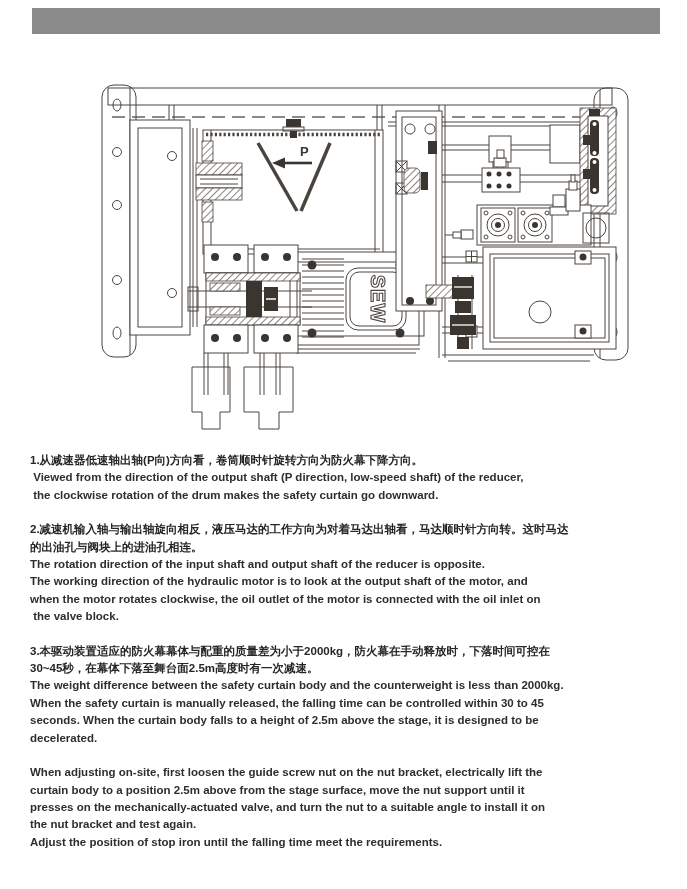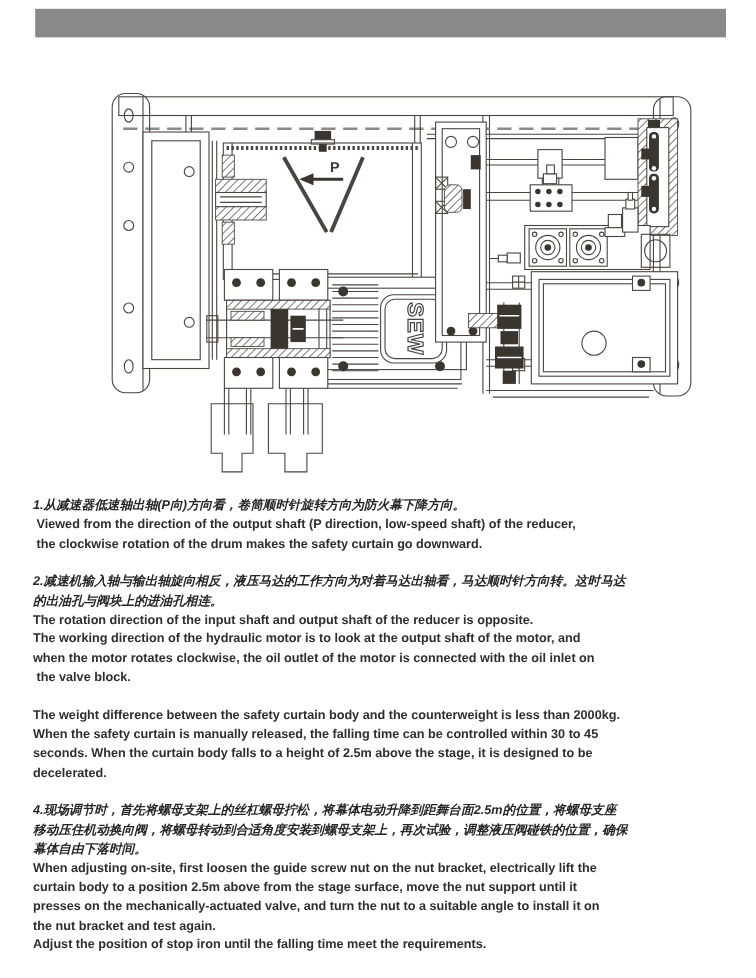--- a/index.html
+++ b/index.html
@@ -24,21 +24,21 @@
   .s{stroke:#4a443e;stroke-width:1;fill:none;}
   .sw{stroke:#4a443e;stroke-width:1;fill:#ffffff;}
   .d{fill:#3b3530;stroke:none;}
   .hh{fill:url(#h);stroke:#4a443e;stroke-width:0.8;}
   .thick{stroke:#4a443e;stroke-width:3.5;fill:none;}
   .lbl{font-family:"Liberation Sans","DejaVu Sans",sans-serif;font-size:13px;font-weight:600;fill:#3b3530;}
   .brand{font-family:"Liberation Sans","DejaVu Sans",sans-serif;font-size:20px;font-weight:bold;
          fill:#ffffff;stroke:#4a443e;stroke-width:1.1;letter-spacing:1px;}
   .content{margin:9px 30px 0 30px;font-size:11.5px;line-height:17.4px;}
   .para{margin:0 0 17px 0;}
-  .zh{white-space:pre-wrap;font-weight:600;color:#262626;font-style:italic;}
+  .zh{white-space:pre-wrap;font-weight:600;color:#262626;}
   .en{white-space:pre-wrap;font-weight:700;color:#2e2e2e;}
 </style>
 </head>
 <body>
 
 <div class="page">
 
   <div class="header-bar">
     <span>5  设备使用须知/Notice on Usage</span>
   </div>
@@ -320,29 +320,28 @@
     </section>
     <section class="para">
       <div class="zh">2.减速机输入轴与输出轴旋向相反，液压马达的工作方向为对着马达出轴看，马达顺时针方向转。这时马达
 的出油孔与阀块上的进油孔相连。</div>
       <div class="en">The rotation direction of the input shaft and output shaft of the reducer is opposite.
 The working direction of the hydraulic motor is to look at the output shaft of the motor, and
 when the motor rotates clockwise, the oil outlet of the motor is connected with the oil inlet on
  the valve block.</div>
     </section>
     <section class="para">
+      <div class="zh">3.本驱动装置适应的防火幕幕体与配重的质量差为小于2000kg，防火幕在手动释放时，下落时间可控在
+30~45秒，在幕体下落至舞台面2.5m高度时有一次减速。</div>
       <div class="en">The weight difference between the safety curtain body and the counterweight is less than 2000kg.
 When the safety curtain is manually released, the falling time can be controlled within 30 to 45
 seconds. When the curtain body falls to a height of 2.5m above the stage, it is designed to be
 decelerated.</div>
     </section>
     <section class="para">
-      <div class="zh">4.现场调节时，首先将螺母支架上的丝杠螺母拧松，将幕体电动升降到距舞台面2.5m的位置，将螺母支座
-移动压住机动换向阀，将螺母转动到合适角度安装到螺母支架上，再次试验，调整液压阀碰铁的位置，确保
-幕体自由下落时间。</div>
       <div class="en">When adjusting on-site, first loosen the guide screw nut on the nut bracket, electrically lift the
 curtain body to a position 2.5m above from the stage surface, move the nut support until it
 presses on the mechanically-actuated valve, and turn the nut to a suitable angle to install it on
 the nut bracket and test again.
 Adjust the position of stop iron until the falling time meet the requirements.</div>
     </section>
   </div>
 
 </div>
 

